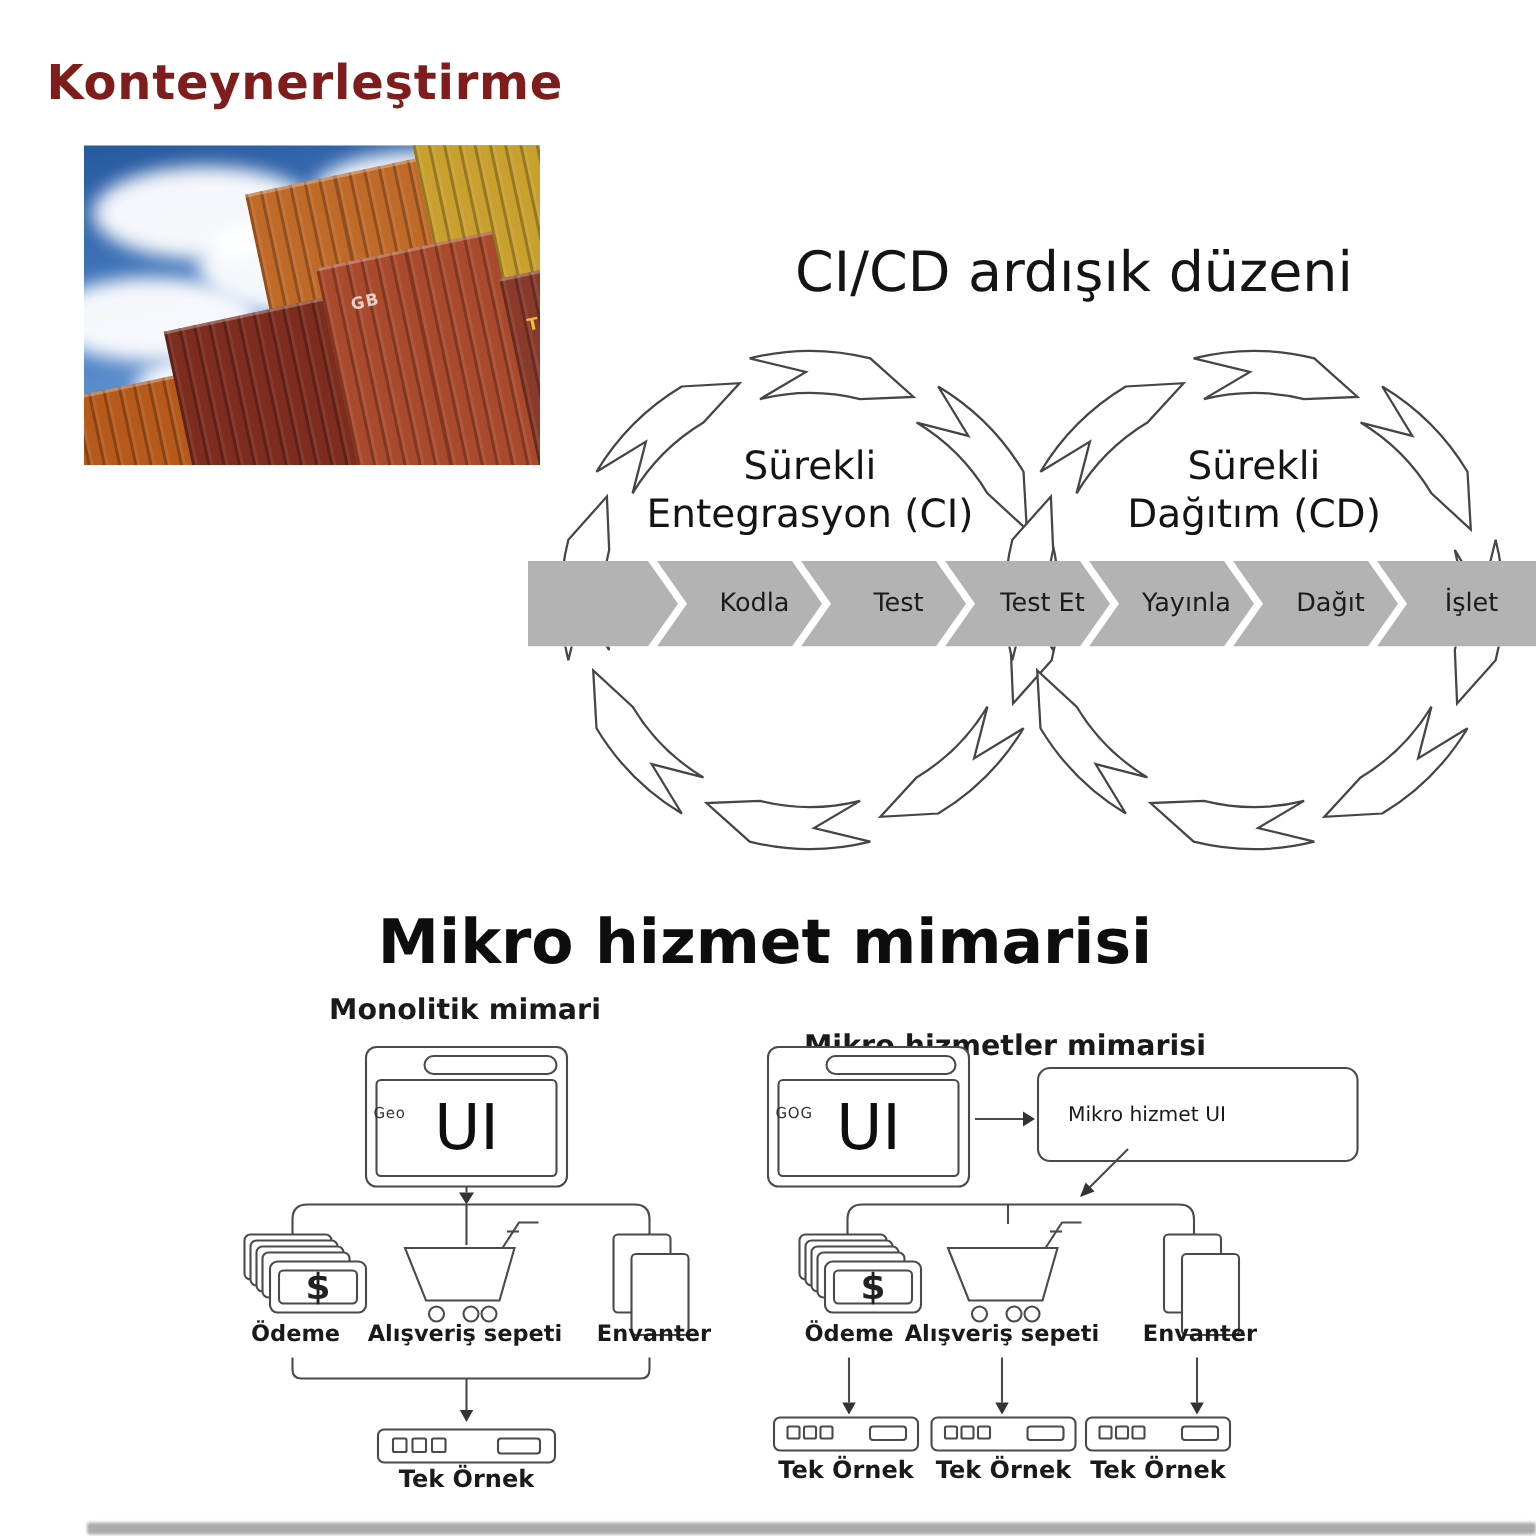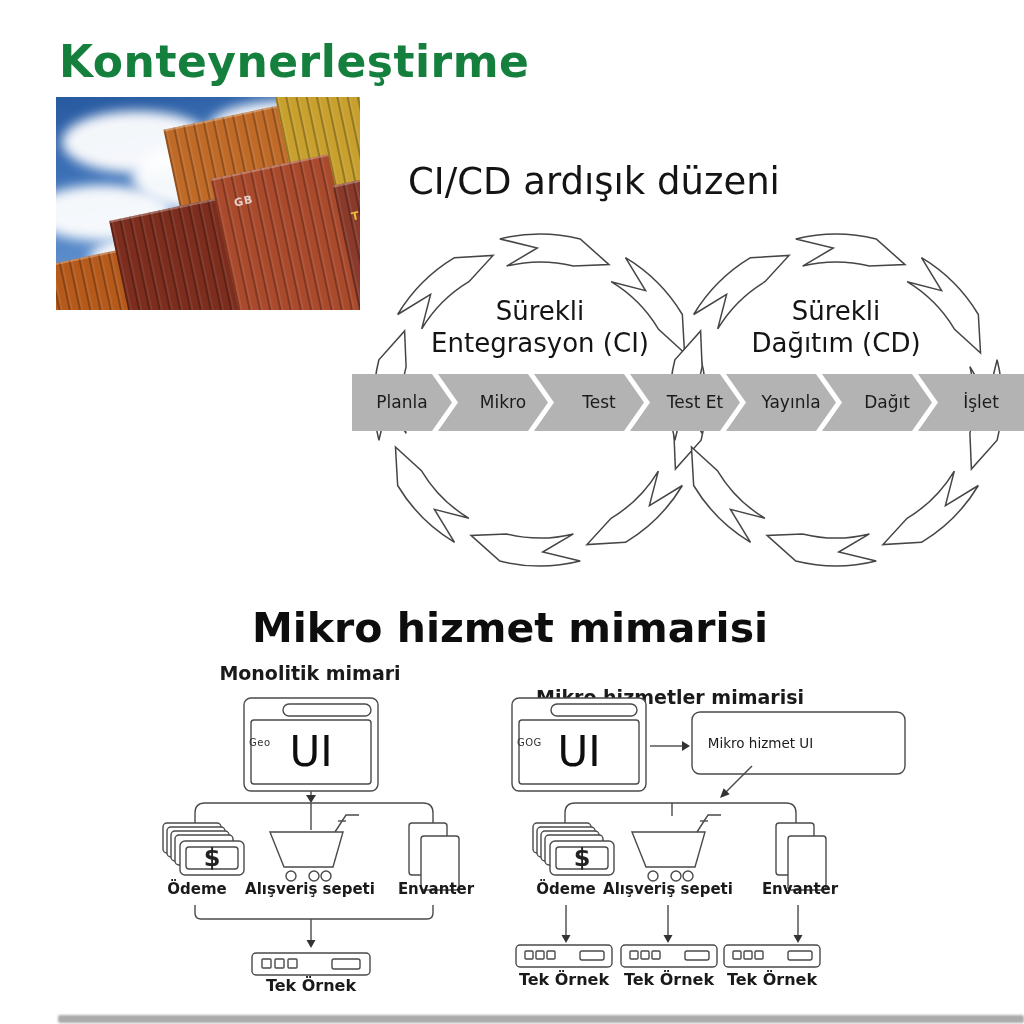--- a/index.html
+++ b/index.html
@@ -4,21 +4,21 @@
 <style>
   html,body{margin:0;padding:0;}
   body{
     width:1024px;height:1024px;position:relative;background:#fff;
     font-family:"DejaVu Sans","Liberation Sans",sans-serif;color:#111;
     overflow:hidden;
   }
   .abs{position:absolute;}
 
   
-  .title-main{font-size:44px;font-weight:700;letter-spacing:.5px;color:#15803d;margin-left:28px;}
+  .title-main{font-size:32px;font-weight:700;letter-spacing:.5px;color:#7f1d1d;}
   .title-cicd{font-size:37px;font-weight:500;color:#141414;}
   .title-micro{font-size:41px;font-weight:700;color:#0d0d0d;}
   .subtitle{font-size:19px;font-weight:600;color:#1a1a1a;}
 
   
   .photo{left:56px;top:97px;width:304px;height:213px;overflow:hidden;
          background:linear-gradient(168deg,#27599f 0%,#4a7fc4 45%,#8fb2dc 100%);}
   .cloud{position:absolute;background:#fff;border-radius:50%;filter:blur(6px);opacity:.95;}
   .containers{position:absolute;left:-24px;top:92px;width:420px;height:220px;
               transform:rotate(-12deg);transform-origin:40px 40px;}
@@ -61,21 +61,21 @@
     <div class="cbox" style="left:78px;top:40px;width:110px;height:170px;background-color:#7c2d1d;"></div>
     <div class="cbox" style="left:186px;top:20px;width:120px;height:190px;background-color:#aa4a2d;">
       <span class="cmark" style="left:18px;top:20px;color:rgba(255,255,255,.75);">GB</span>
     </div>
     <div class="cbox" style="left:304px;top:52px;width:120px;height:158px;background-color:#8a3a2a;">
       <span class="cmark" style="left:12px;top:26px;color:#e8c23a;">TOJIAS</span>
     </div>
   </div>
 </div>
 
-<div class="abs title-cicd" style="left:408px;top:160px;width:560px;text-align:left;">CI/CD ardışık düzeni</div>
+<div class="abs title-cicd" style="left:436px;top:160px;width:560px;text-align:center;">CI/CD ardışık düzeni</div>
 
 <svg class="abs" style="left:0;top:228px;" width="1024" height="350">
   <defs>
     <path id="ringseg" d="M -40.2 -161.1 A 166 166 0 0 1 40.2 -161.1 L 69 -135.4 L 33.4 -133.9 A 138 138 0 0 0 -33.4 -133.9 L -2.7 -152 Z"></path>
   </defs>
   <g transform="translate(540,172)" fill="#fff" stroke="#454545" stroke-width="1.5">
     <use href="#ringseg"></use>
       <use href="#ringseg" transform="rotate(45)"></use>
       <use href="#ringseg" transform="rotate(90)"></use>
     <use href="#ringseg" transform="rotate(135)"></use>
@@ -110,22 +110,21 @@
     <g fill="#b3b3b3" stroke="none">
       <path d="M0 0 H80 L100 28.5 L80 57 H0 Z"></path>
       <path d="M86 0 H176 L196 28.5 L176 57 H86 L106 28.5 Z"></path>
       <path d="M182 0 H272 L292 28.5 L272 57 H182 L202 28.5 Z"></path>
       <path d="M278 0 H368 L388 28.5 L368 57 H278 L298 28.5 Z"></path>
       <path d="M374 0 H464 L484 28.5 L464 57 H374 L394 28.5 Z"></path>
       <path d="M470 0 H560 L580 28.5 L560 57 H470 L490 28.5 Z"></path>
       <path d="M566 0 H672 V57 H566 L586 28.5 Z"></path>
     </g>
   </svg>
-  <span class="step" style="left:-5px;">Planla</span>
-  <span class="step" style="left:96px;">Mikro</span>
+  <span class="step" style="left:96px;">Kodla</span>
   <span class="step" style="left:192px;">Test</span>
   <span class="step" style="left:288px;">Test Et</span>
   <span class="step" style="left:384px;">Yayınla</span>
   <span class="step" style="left:480px;">Dağıt</span>
   <span class="step" style="left:574px;">İşlet</span>
 </div>
 
 <div class="abs title-micro" style="left:210px;top:604px;width:600px;text-align:center;">Mikro hizmet mimarisi</div>
 <div class="abs subtitle" style="left:160px;top:662px;width:300px;text-align:center;">Monolitik mimari</div>
 <div class="abs subtitle" style="left:520px;top:662px;width:300px;text-align:center;margin-top:24px;">Mikro hizmetler mimarisi</div>
@@ -240,21 +239,21 @@
       <rect x="788" y="261" width="24" height="9" rx="2"></rect>
     </g>
   </g>
 </svg>
 
 <div class="abs dots-text" style="left:249px;top:703px;">Geo</div>
 <div class="abs ui-text" style="left:251px;top:720px;width:120px;height:64px;line-height:64px;">UI</div>
 
 <div class="abs dots-text" style="left:517px;top:703px;">GOG</div>
 <div class="abs ui-text" style="left:519px;top:720px;width:120px;height:64px;line-height:64px;">UI</div>
-<div class="abs uibox-label" style="left:676px;top:712px;width:169px;height:62px;line-height:62px;text-align:center;">Mikro hizmet UI</div>
+<div class="abs uibox-label" style="left:712px;top:712px;width:169px;height:62px;line-height:62px;text-align:left;">Mikro hizmet UI</div>
 
 <div class="abs svc-label" style="left:197px;top:880px;">Ödeme</div>
 <div class="abs svc-label" style="left:310px;top:880px;">Alışveriş sepeti</div>
 <div class="abs svc-label" style="left:436px;top:880px;">Envanter</div>
 
 <div class="abs svc-label" style="left:566px;top:880px;">Ödeme</div>
 <div class="abs svc-label" style="left:668px;top:880px;">Alışveriş sepeti</div>
 <div class="abs svc-label" style="left:800px;top:880px;">Envanter</div>
 
 <div class="abs inst-label" style="left:311px;top:976px;">Tek Örnek</div>

